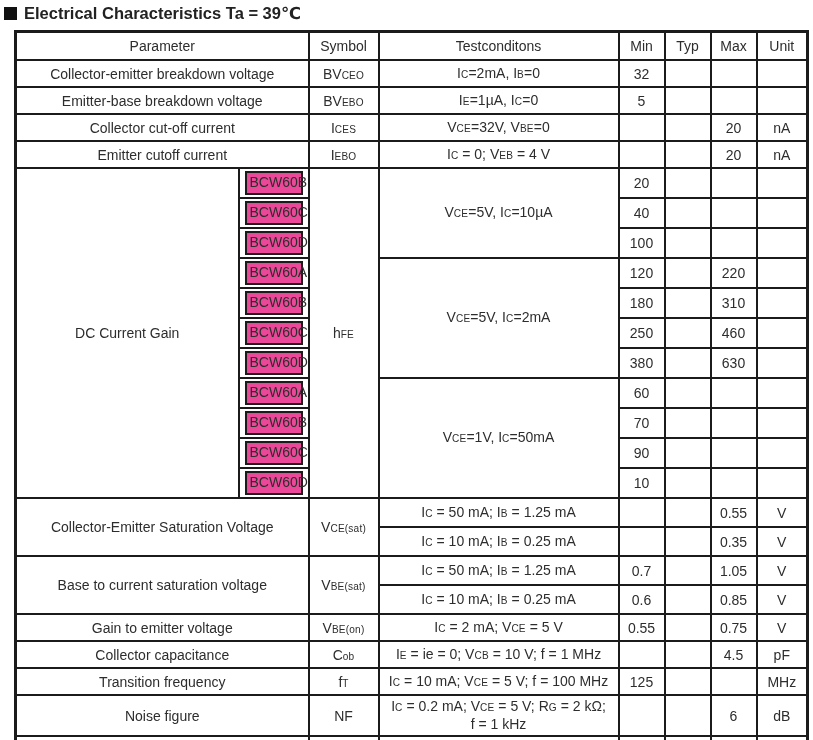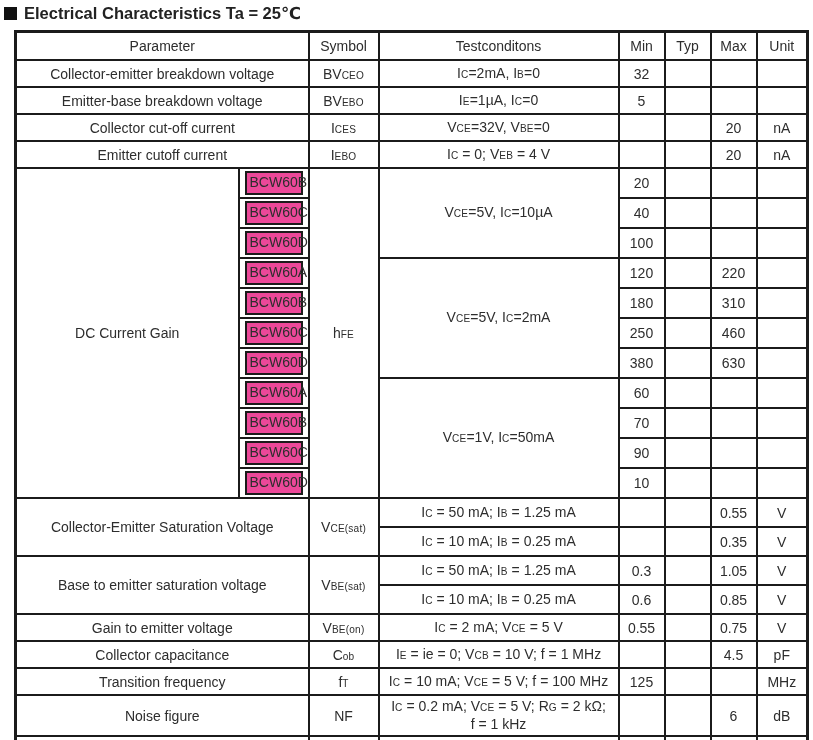--- a/index.html
+++ b/index.html
@@ -63,21 +63,21 @@
   }
   .ss{font-size:0.72em;letter-spacing:0.2px;}
 </style>
 </head>
 <body>
 
 <div class="page">
 
   <div class="title">
     <span class="bullet"></span>
-    <span>Electrical Characteristics Ta = 25℃</span>
+    <span>Electrical Characteristics Ta = 39℃</span>
   </div>
 
   <table class="ec">
     <colgroup>
       <col style="width:223px">
         <col style="width:70px">
         <col style="width:70px">
         <col style="width:240px">
       <col style="width:46px">
         <col style="width:46px">
@@ -253,24 +253,24 @@
       </tr>
       <tr class="sat">
         <td class="cond bt1">I<span class="ss">C</span> = 10 mA; I<span class="ss">B</span> = 0.25 mA</td>
         <td class="c bt1"></td>
         <td class="c bt1"></td>
         <td class="c bt1">0.35</td>
         <td class="c bt1">V</td>
       </tr>
 
       <tr class="sat">
-        <td colspan="2" rowspan="2" class="pcell">Base to emitter saturation voltage</td>
+        <td colspan="2" rowspan="2" class="pcell">Base to current saturation voltage</td>
         <td rowspan="2" class="sym">V<span class="ss">BE(sat)</span></td>
         <td class="cond bb1">I<span class="ss">C</span> = 50 mA; I<span class="ss">B</span> = 1.25 mA</td>
-        <td class="c bb1">0.3</td>
+        <td class="c bb1">0.7</td>
         <td class="c bb1"></td>
         <td class="c bb1">1.05</td>
         <td class="c bb1">V</td>
       </tr>
       <tr class="sat">
         <td class="cond bt1">I<span class="ss">C</span> = 10 mA; I<span class="ss">B</span> = 0.25 mA</td>
         <td class="c bt1">0.6</td>
         <td class="c bt1"></td>
         <td class="c bt1">0.85</td>
         <td class="c bt1">V</td>

